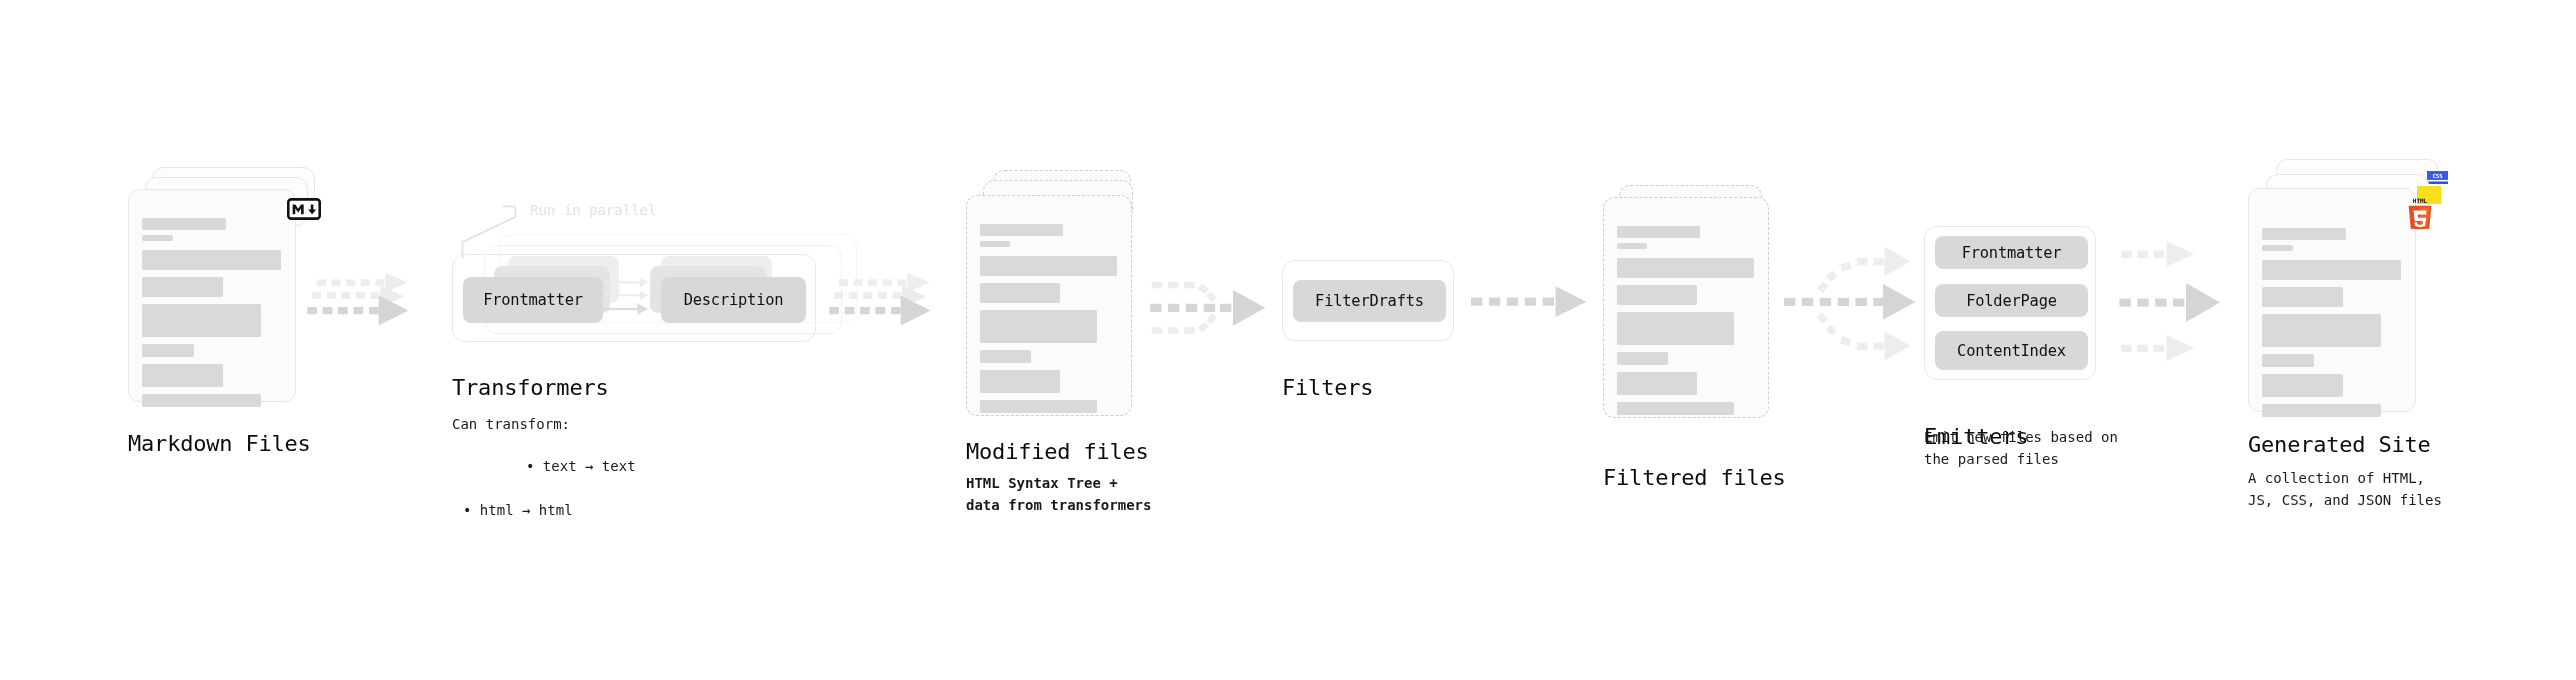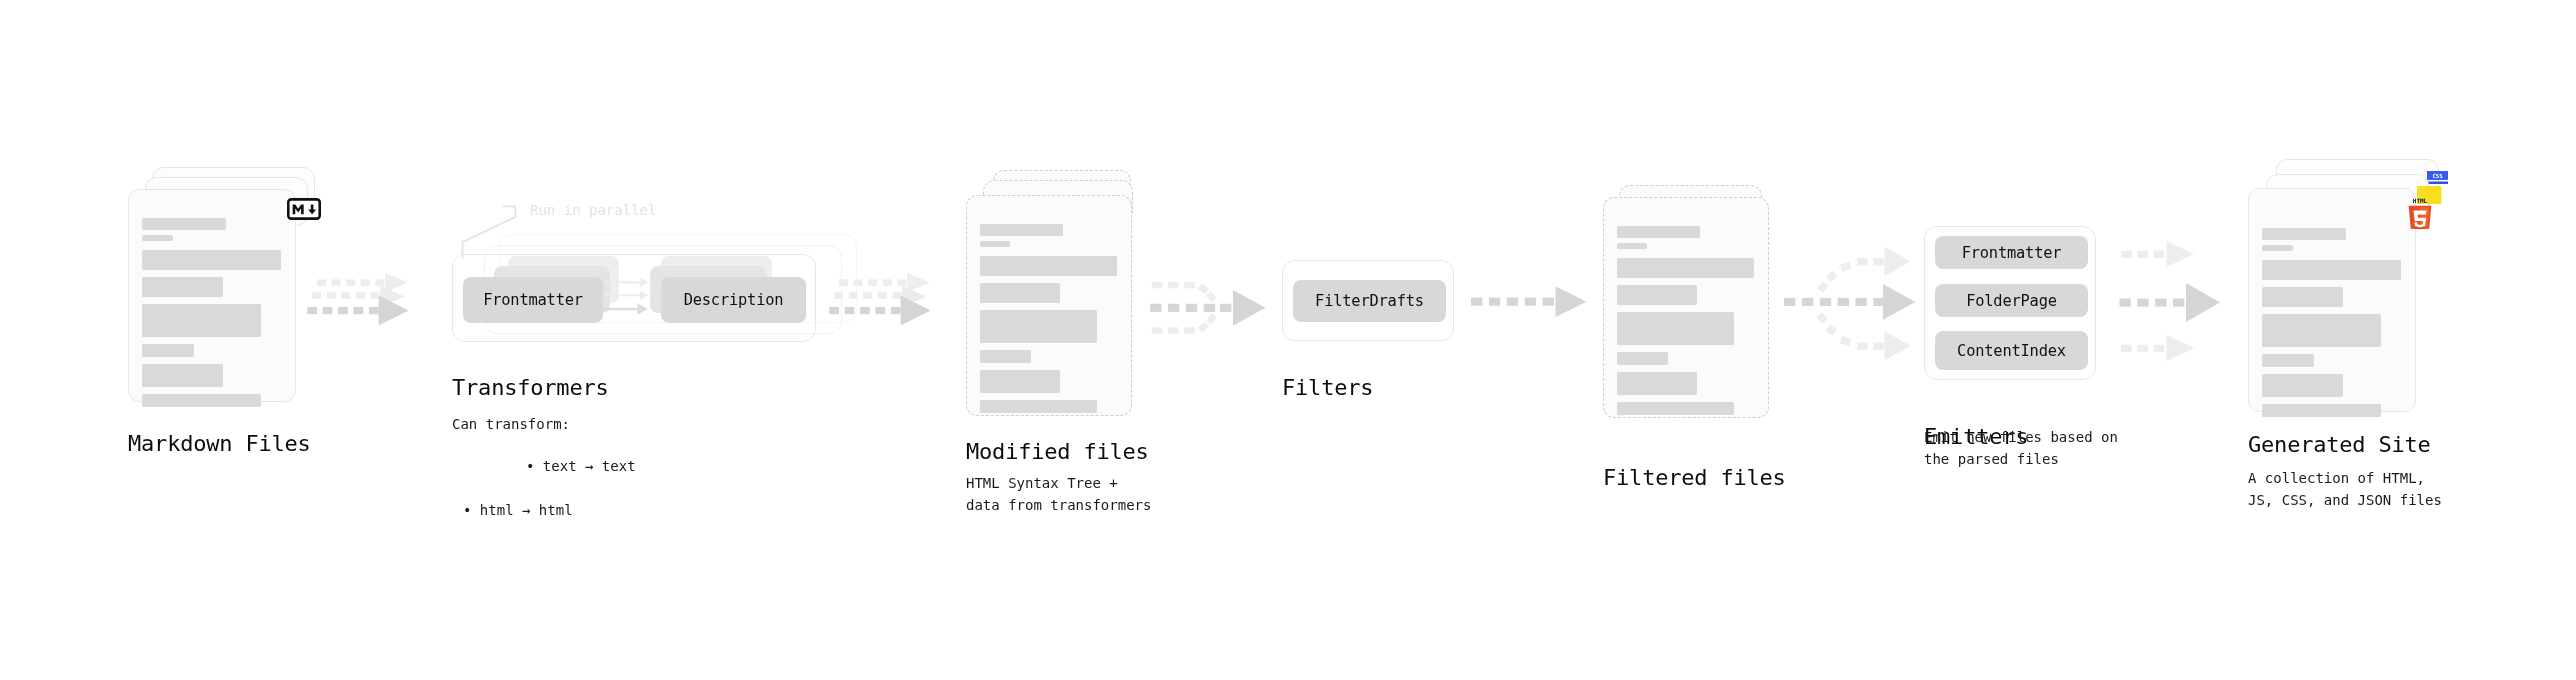--- a/index.html
+++ b/index.html
@@ -230,21 +230,21 @@
         <div class="sk" style="height:19.5px; width:99%; margin-top:2.4px;"></div>
         <div class="sk" style="height:19.5px; width:58%;"></div>
         <div class="sk" style="height:32.5px; width:85%;"></div>
         <div class="sk" style="height:13px; width:37%;"></div>
         <div class="sk" style="height:23px; width:58%;"></div>
         <div class="sk" style="height:13px; width:85%;"></div>
       </div>
     </div>
   </div>
   <div class="title" style="left:966px; top:439px;">Modified files</div>
-  <div class="desc" style="left:966px; top:473px;">HTML Syntax Tree +
+  <div class="desc" style="left:966px; top:473px;font-weight:bold;">HTML Syntax Tree +
 data from transformers</div>
 
   <svg style="left:1142px; top:254px; width:134px; height:106px;" viewBox="0 0 165 130">
     <g fill="#ededed">
       <rect x="12" y="34" width="13" height="8"></rect>
         <rect x="32" y="34" width="13" height="8"></rect>
       <rect x="52" y="34" width="13" height="8"></rect>
       <rect x="70" y="38" width="11" height="8" transform="rotate(38 75 42)"></rect>
       <rect x="80" y="48" width="11" height="8" transform="rotate(55 85 52)"></rect>
       <rect x="12" y="90" width="13" height="8"></rect>

